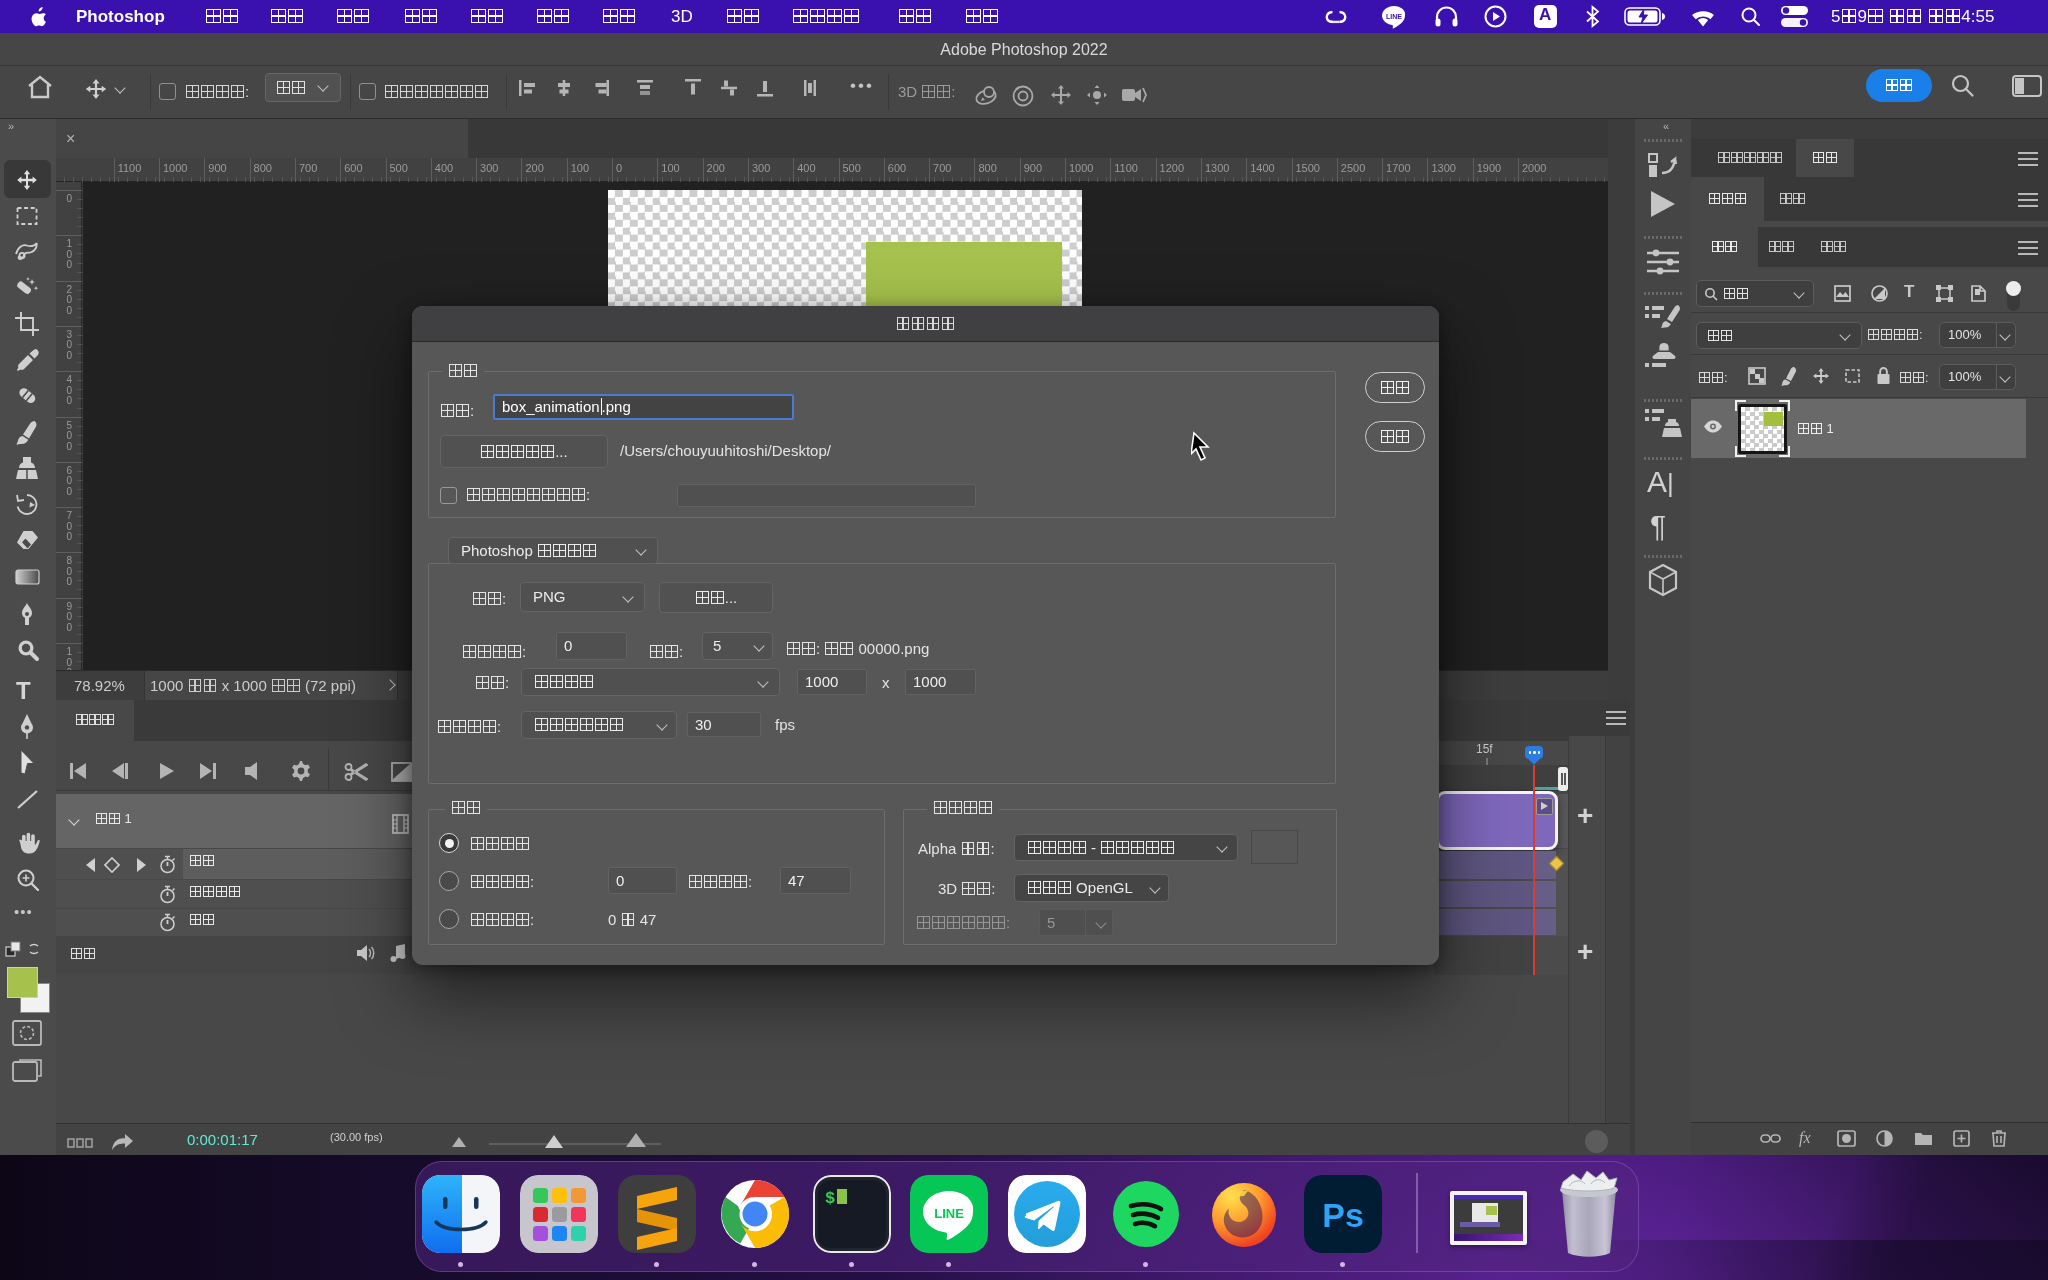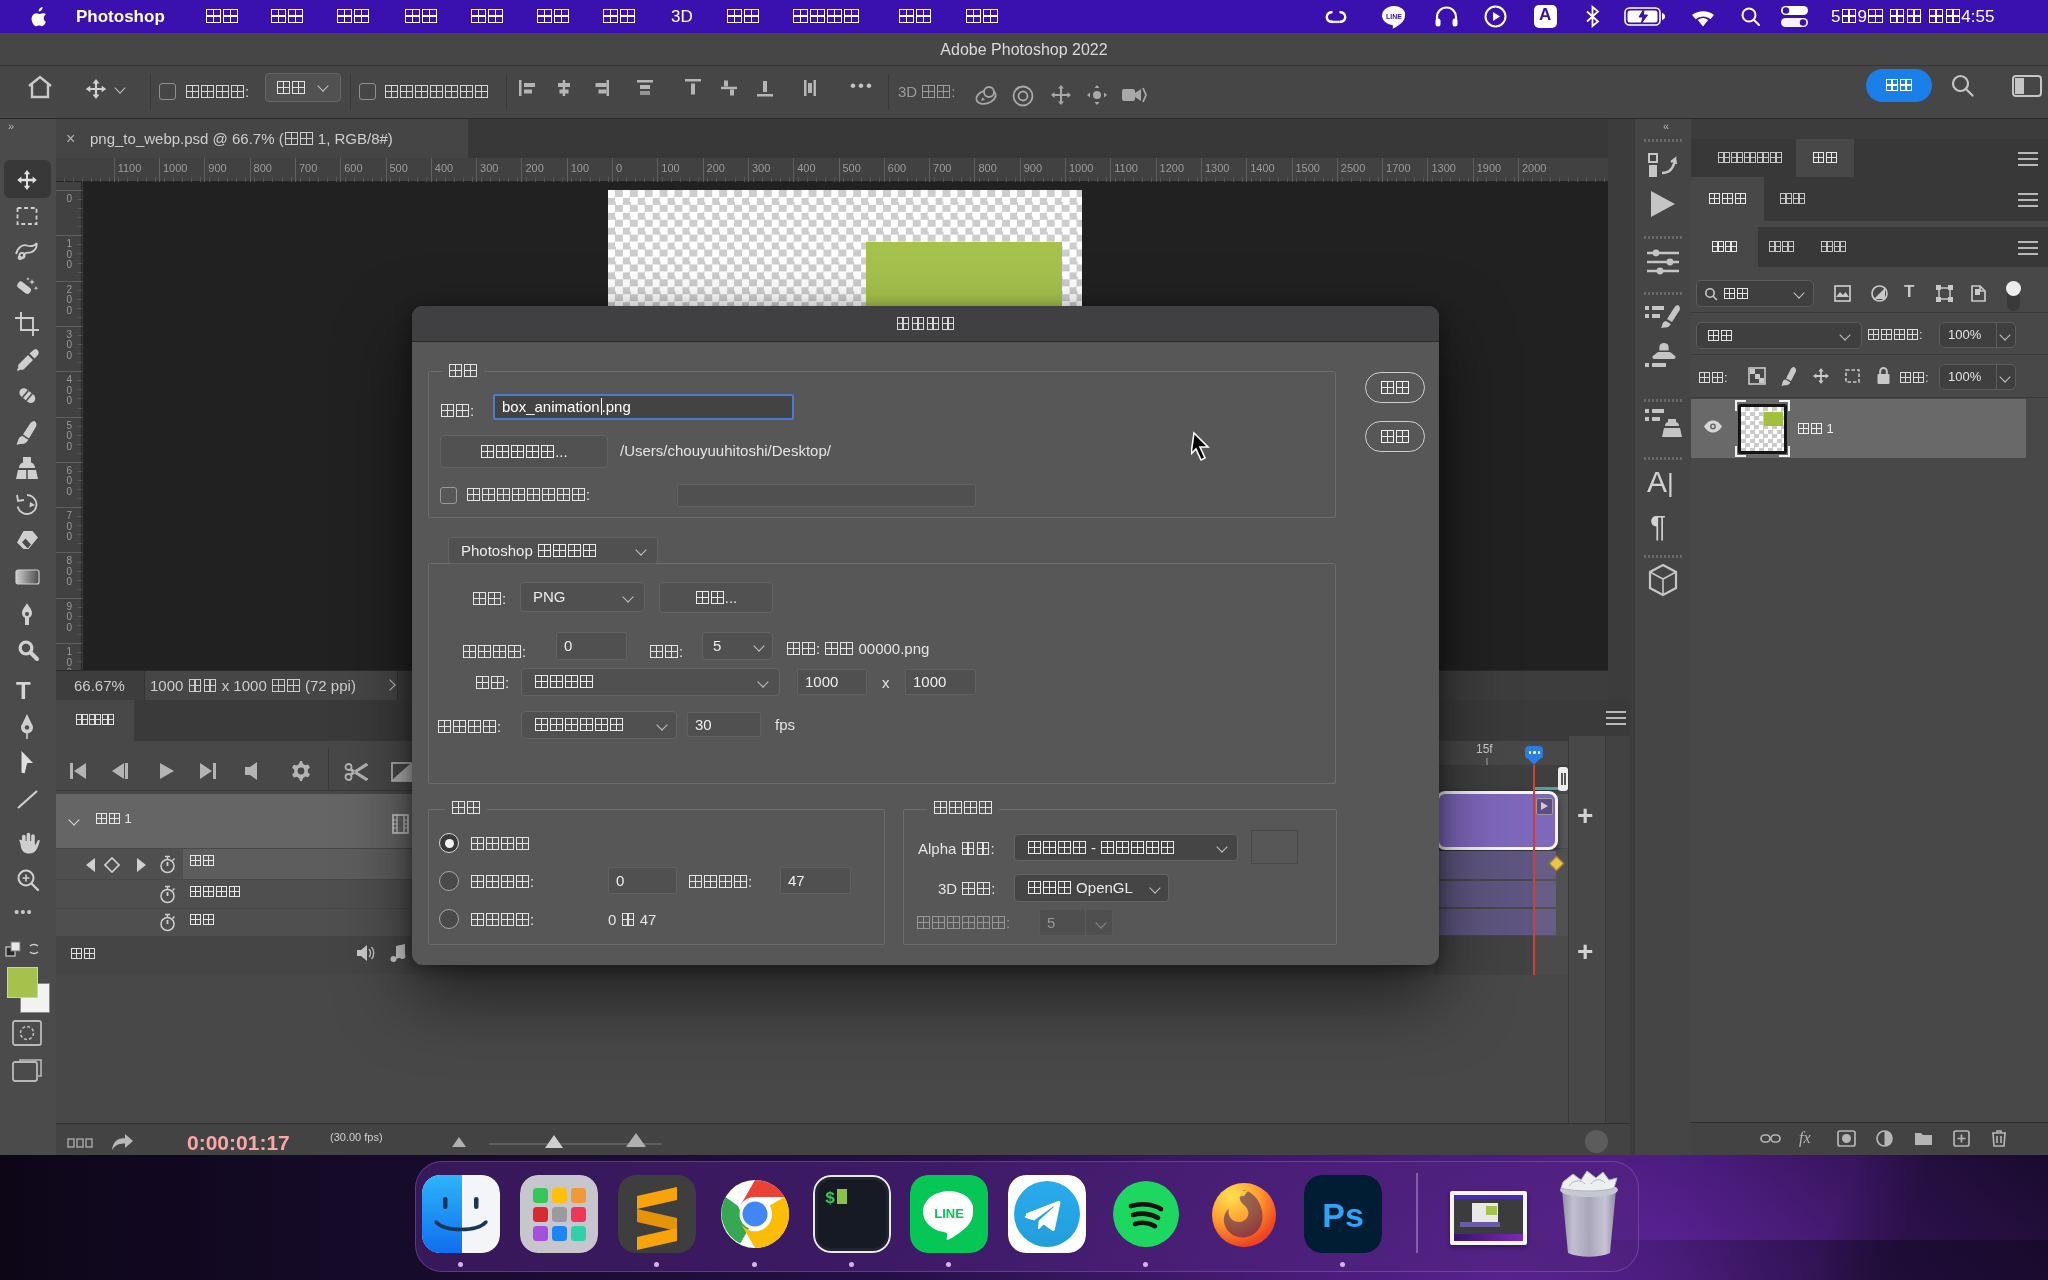--- a/index.html
+++ b/index.html
@@ -223,21 +223,20 @@
     </svg>
 <svg class="ico" style="left:2012px;top:9px" width="30" height="22" viewBox="0 0 30 22">
       <rect x="1" y="1" width="28" height="20" rx="3" fill="none" stroke="#c5c5c5" stroke-width="2"></rect>
       <rect x="3" y="3" width="9" height="16" fill="#c5c5c5"></rect>
     </svg>
 </div>
 <div id="main"></div>
 <div id="tabbar"></div>
 <div id="tab1">
     <span style="position:absolute;left:10px;top:0;color:#b2b2b2;font-size:16px">×</span>
-    <span style="position:absolute;left:34px">png_to_webp.psd @ 66.7% (<b></b><b></b> 1, RGB/8#)</span>
   </div>
 <div id="hruler">
     <div style="position:absolute;left:0;top:0;width:1552px;height:24px;background:repeating-linear-gradient(90deg,transparent 0 8.06px,#545454 8.06px 9.06px) left bottom/100% 5px no-repeat"></div>
     <div style="position:absolute;left:57.7px;top:0;width:1px;height:24px;background:#5e5e5e"></div>
     <span style="position:absolute;left:61.7px;top:4px">1100</span>
     <div style="position:absolute;left:103.0px;top:0;width:1px;height:24px;background:#5e5e5e"></div>
     <span style="position:absolute;left:107.0px;top:4px">1000</span>
     <div style="position:absolute;left:148.3px;top:0;width:1px;height:24px;background:#5e5e5e"></div>
     <span style="position:absolute;left:152.3px;top:4px">900</span>
     <div style="position:absolute;left:193.6px;top:0;width:1px;height:24px;background:#5e5e5e"></div>
@@ -321,21 +320,21 @@
     <div style="position:absolute;left:0;top:374.4px;width:16px;text-align:right;line-height:10.5px">8<br>0<br>0</div>
     <div style="position:absolute;left:0;top:415.7px;width:26px;height:1px;background:#5e5e5e"></div>
     <div style="position:absolute;left:0;top:419.7px;width:16px;text-align:right;line-height:10.5px">9<br>0<br>0</div>
     <div style="position:absolute;left:0;top:461.0px;width:26px;height:1px;background:#5e5e5e"></div>
     <div style="position:absolute;left:0;top:465.0px;width:16px;text-align:right;line-height:10.5px">1<br>0<br>0<br>0</div>
   </div>
 <div id="paste"></div>
 <div id="canvas"></div>
 <div id="green"></div>
 <div id="statusbar">
-<span class="abs" style="left:18px;top:6px">66.67%</span>
+<span class="abs" style="left:18px;top:6px">78.92%</span>
 <div class="abs" style="left:88px;top:0;width:254px;height:30px;background:#464646;border-left:1px solid #333;border-right:1px solid #333"></div>
 <span class="abs" style="left:94px;top:6px">1000 <b></b><b></b> x 1000 <b></b><b></b> (72 ppi)</span>
 <div class="chev" style="left:330px;top:10px;transform:rotate(-45deg)"></div>
 </div>
 <div id="toolbar">
 <span class="abs" style="left:8px;top:1px;font-size:11px;color:#b5b5b5;letter-spacing:1px">»</span>
 <div class="abs" style="left:4px;top:41px;width:47px;height:38px;background:#383838;border-radius:6px"></div>
 <svg class="ico" style="left:16px;top:50px" width="22" height="22" viewBox="0 0 22 22">
       <path fill="#e0e0e0" d="M11 0l3.2 4.2h-2.2v4.6h4.6V6.6L20.8 10l-4.2 3.4v-2.2h-4.6v4.6h2.2L11 20l-3.2-4.2h2.2v-4.6H5.4v2.2L1.2 10l4.2-3.4v2.2H10V4.2H7.8z" transform="translate(0,1)"></path>
     </svg>
@@ -550,21 +549,21 @@
 <div class="abs" style="left:1550px;top:36px;width:24px;height:387px;background:#424242"></div>
 <div class="abs" style="left:0;top:423px;width:1574px;height:32px;background:#434343;border-top:1px solid #2f2f2f"></div>
 <svg class="ico" style="left:11px;top:438px" width="26" height="10" viewBox="0 0 26 10" fill="none" stroke="#a8a8a8" stroke-width="1.4">
       <rect x="1" y="1" width="6" height="8"></rect>
       <rect x="10" y="1" width="6" height="8"></rect>
       <rect x="19" y="1" width="6" height="8"></rect>
     </svg>
 <svg class="ico" style="left:55px;top:432px" width="24" height="20" viewBox="0 0 24 20">
       <path d="M14 2l8 7-8 7v-4.5C7 11.5 4 13.5 1 18 2 10 7 5.5 14 6.5z" fill="#b8b8b8"></path>
     </svg>
-<span class="abs" style="left:131px;top:431px;font-size:21px;font-weight:bold;color:#fca5a5">0:00:01:17</span>
+<span class="abs" style="left:131px;top:431px;font-size:15px;font-weight:normal;color:#5eead4">0:00:01:17</span>
 <span class="abs" style="left:274px;top:431px;font-size:11px;color:#cfcfcf">(30.00 fps)</span>
 <div class="abs" style="left:396px;top:437px;width:0;height:0;border-bottom:10px solid #b0b0b0;border-left:7px solid transparent;border-right:7px solid transparent"></div>
 <div class="abs" style="left:433px;top:443px;width:172px;height:2px;background:#5e5e5e"></div>
 <div class="abs" style="left:489px;top:435px;width:0;height:0;border-bottom:13px solid #cfcfcf;border-left:9px solid transparent;border-right:9px solid transparent"></div>
 <div class="abs" style="left:570px;top:433px;width:0;height:0;border-bottom:14px solid #b0b0b0;border-left:10px solid transparent;border-right:10px solid transparent"></div>
 <div class="abs" style="left:1529px;top:430px;width:23px;height:23px;border-radius:50%;background:#5c5c5c"></div>
 </div>
 <div id="iconstrip">
 <span class="abs" style="left:28px;top:1px;font-size:11px;color:#b5b5b5">«</span>
 <div class="abs" style="left:9px;top:20px;width:38px;height:3px;background:repeating-linear-gradient(90deg,#6a6a6a 0 2px,transparent 2px 4px)"></div>

